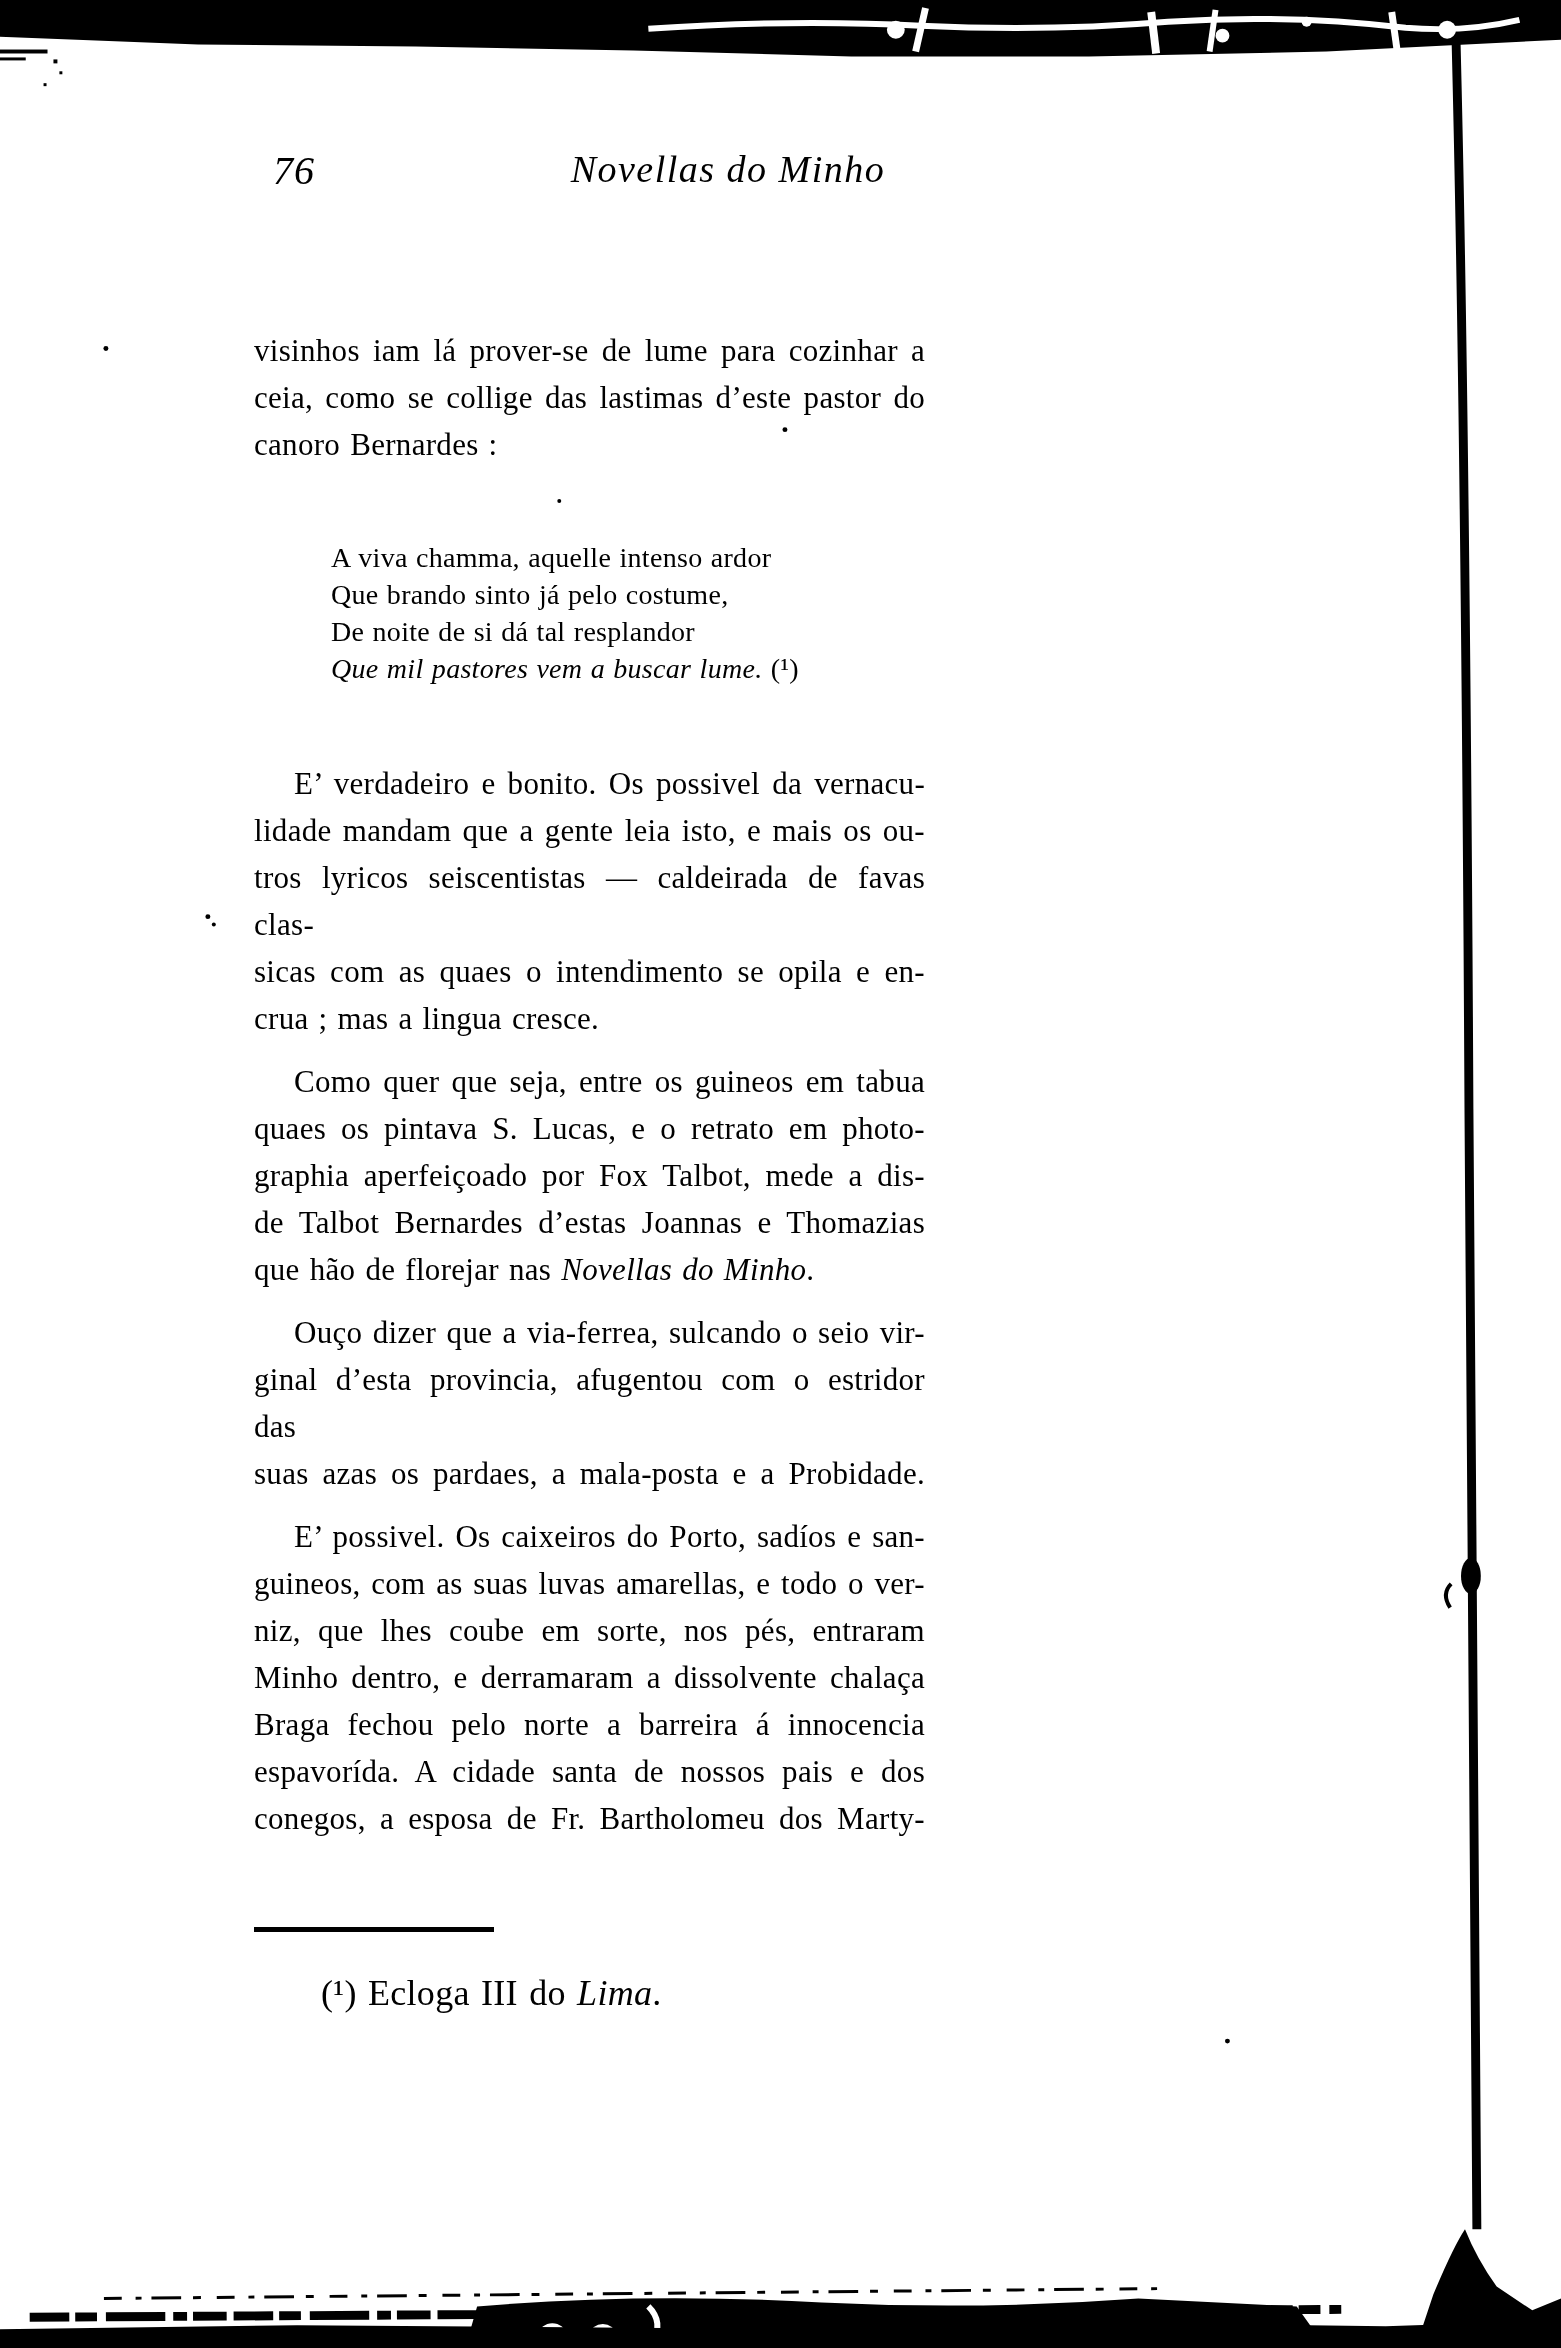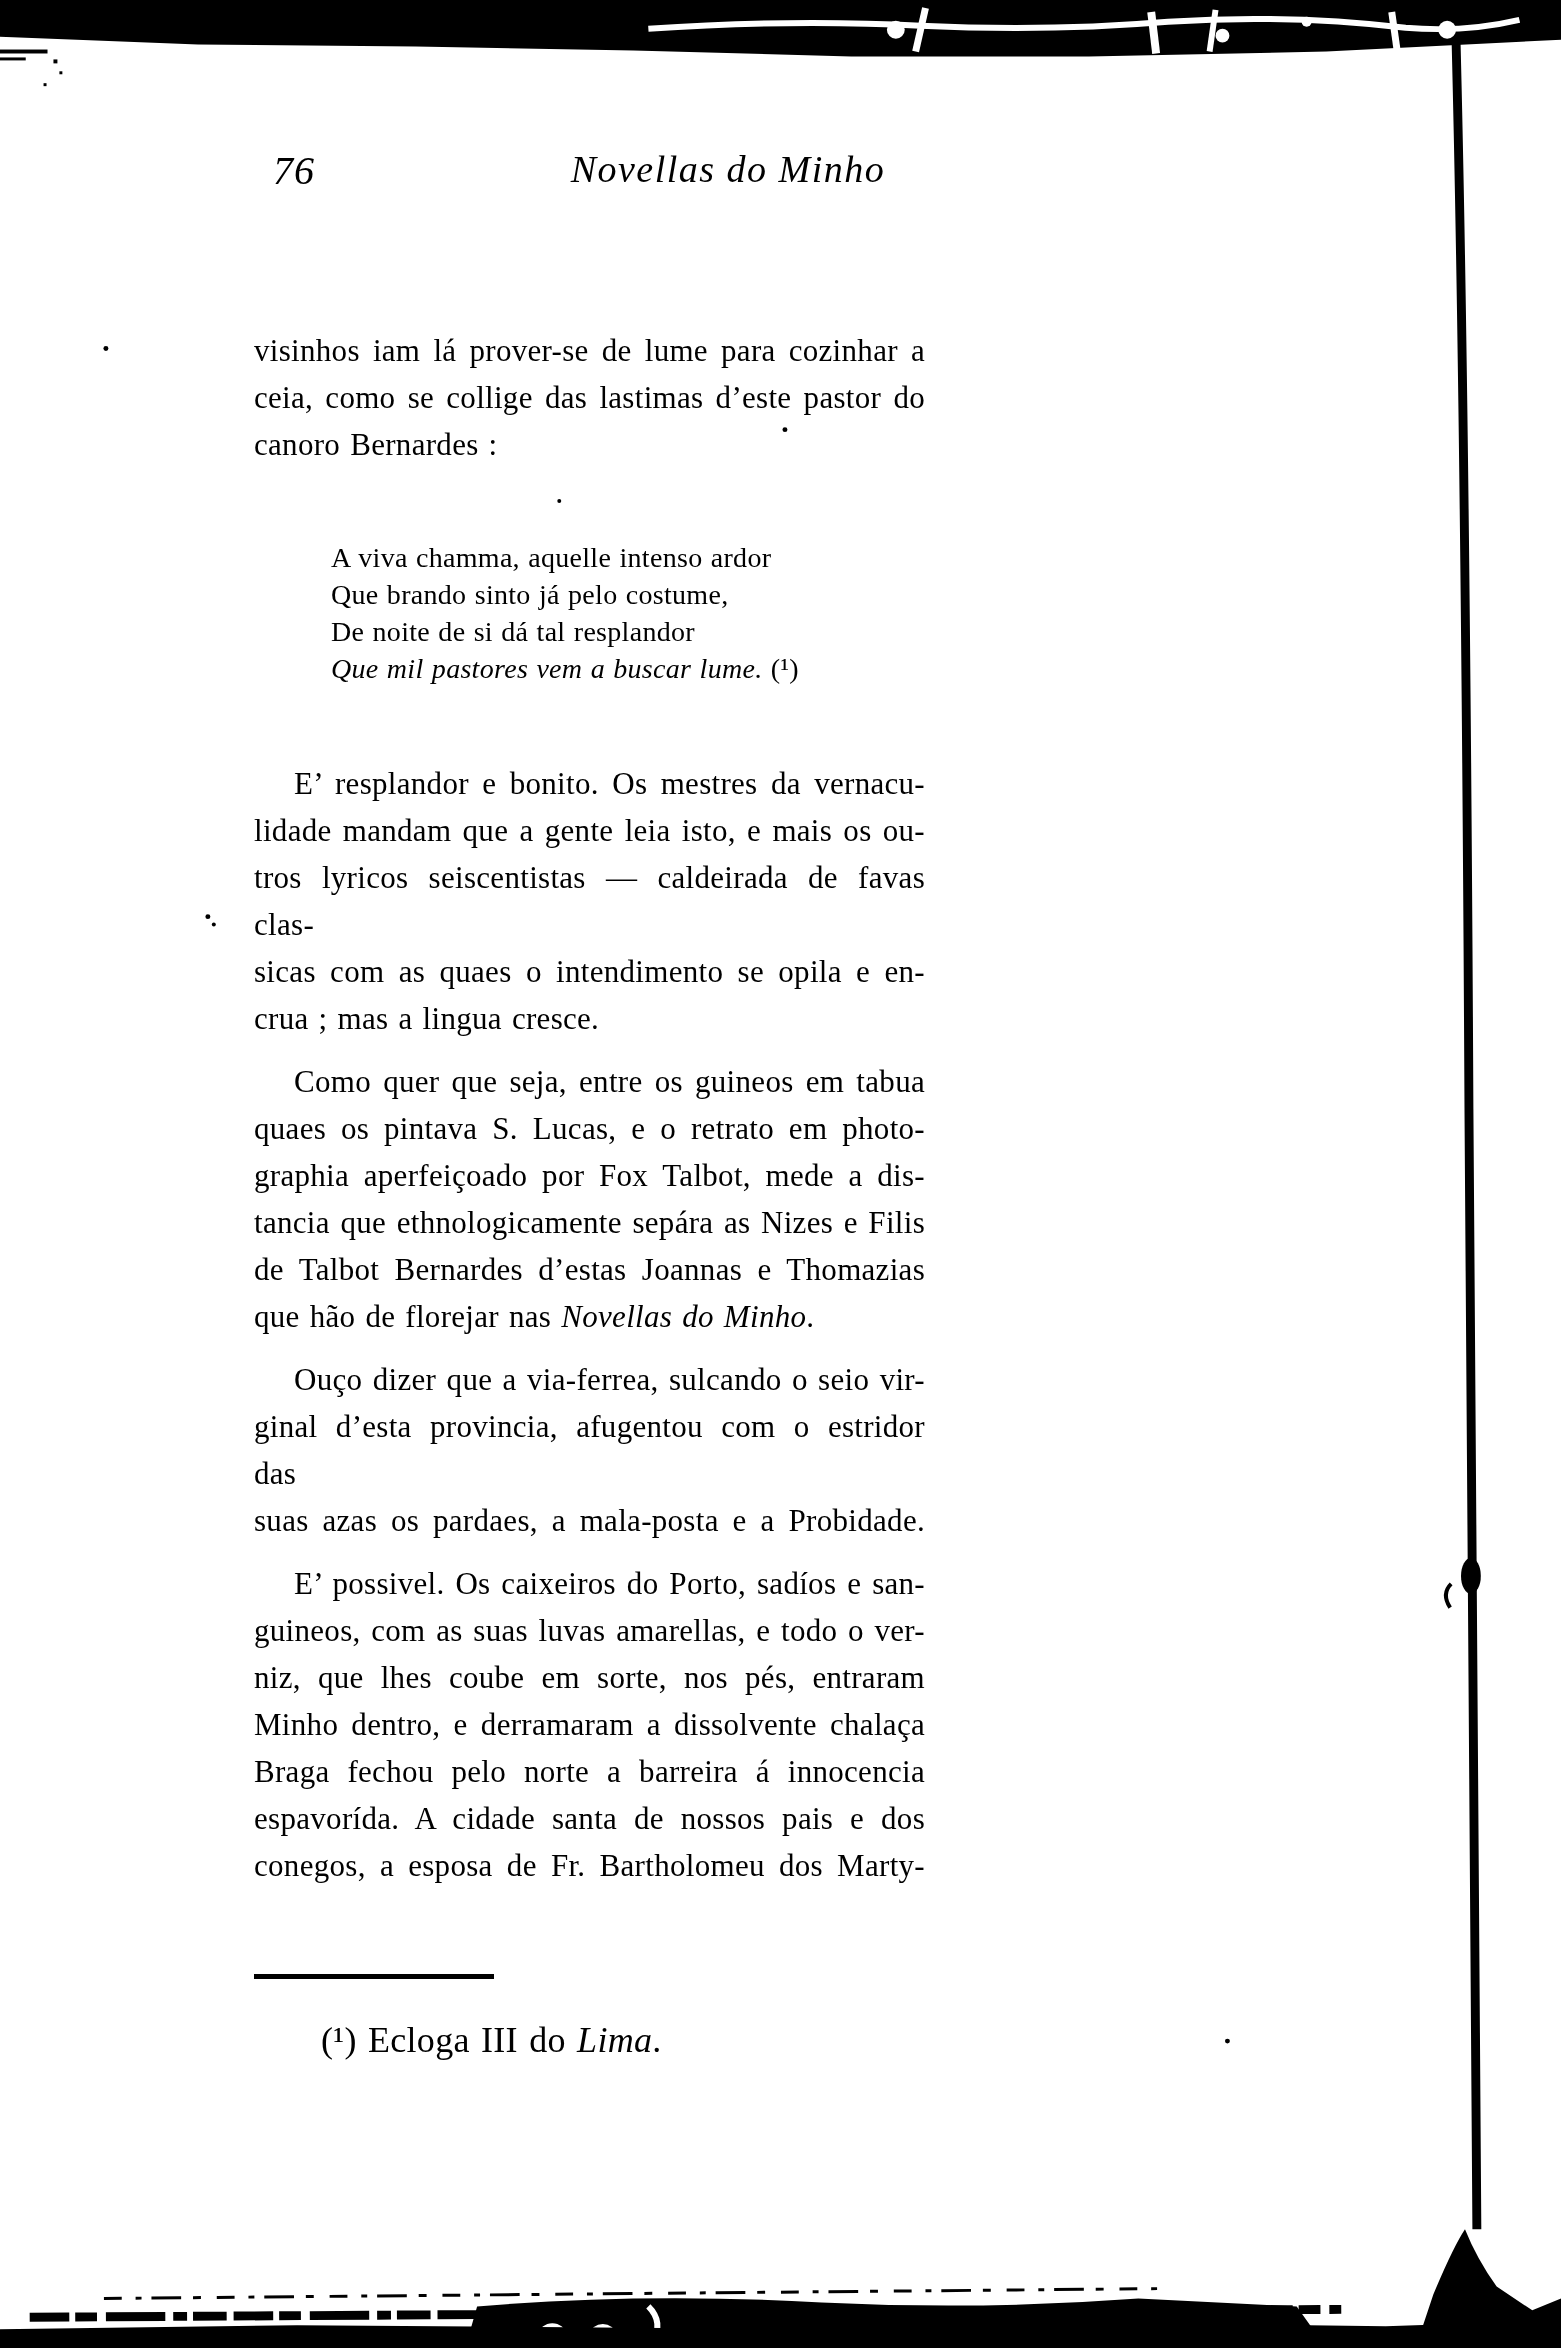--- a/index.html
+++ b/index.html
@@ -59,31 +59,30 @@
         <div class="line j"><span>ceia, como se collige das lastimas d’este pastor do</span></div>
         <div class="line"><span>canoro Bernardes :</span></div>
       </div>
       <div class="block verse">
         <div class="line"><span>A viva chamma, aquelle intenso ardor</span></div>
         <div class="line"><span>Que brando sinto já pelo costume,</span></div>
         <div class="line"><span>De noite de si dá tal resplandor</span></div>
         <div class="line"><span class="it">Que mil pastores vem a buscar lume. </span><span>(¹)</span></div>
       </div>
       <div class="block prose">
-        <div class="line j ind"><span>E’  resplandor  e bonito. Os mestres da vernacu-</span></div>
+        <div class="line j ind"><span>E’  verdadeiro  e bonito. Os possivel da vernacu-</span></div>
         <div class="line j"><span>lidade mandam que a gente leia isto, e mais os ou-</span></div>
         <div class="line j"><span>tros lyricos seiscentistas — caldeirada de favas clas-</span></div>
         <div class="line j"><span>sicas com as quaes o intendimento se opila e en-</span></div>
         <div class="line"><span>crua ; mas a lingua cresce.</span></div>
       </div>
       <div class="block prose">
         <div class="line j ind"><span>Como quer que seja, entre os guineos em tabua</span></div>
         <div class="line j"><span>quaes os pintava S. Lucas, e o retrato em photo-</span></div>
         <div class="line j"><span>graphia aperfeiçoado por Fox Talbot, mede a dis-</span></div>
-        <div class="line j"><span>tancia que ethnologicamente sepára as Nizes e Filis</span></div>
         <div class="line j"><span>de Talbot Bernardes d’estas Joannas e Thomazias</span></div>
         <div class="line"><span>que hão de florejar nas </span><span class="it">Novellas do Minho</span><span>.</span></div>
       </div>
       <div class="block prose">
         <div class="line j ind"><span>Ouço dizer que a via-ferrea, sulcando o seio vir-</span></div>
         <div class="line j"><span>ginal d’esta provincia, afugentou com o estridor das</span></div>
         <div class="line j"><span>suas azas os pardaes, a mala-posta e a Probidade.</span></div>
       </div>
       <div class="block prose">
         <div class="line j ind"><span>E’ possivel. Os caixeiros do Porto, sadíos e san-</span></div>

